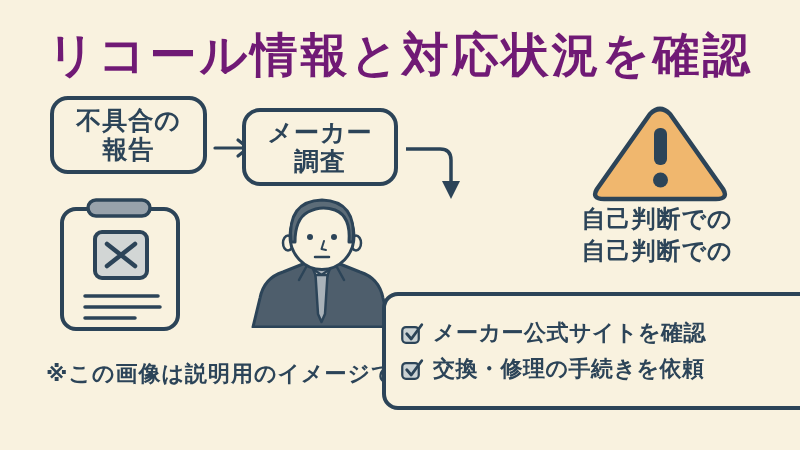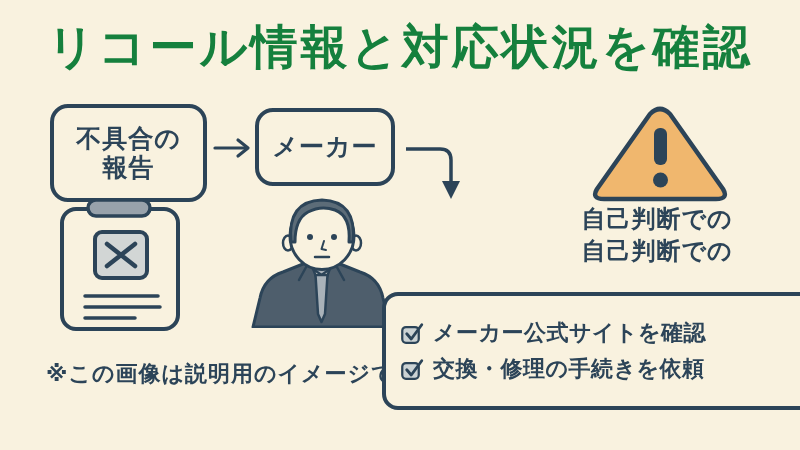--- a/index.html
+++ b/index.html
@@ -4,34 +4,34 @@
 <style>
   html,body{margin:0;padding:0;}
   .stage{
     position:relative;width:800px;height:450px;overflow:hidden;
     background:#f9f2df;
     font-family:"Liberation Sans","DejaVu Sans",sans-serif;
     color:#2c4458;
   }
   .abs{position:absolute;}
   .title{
-    top:16px;left:0;width:800px;text-align:center;
+    top:24px;left:0;width:800px;text-align:center;
     font-size:47px;font-weight:bold;letter-spacing:3px;
-    color:#15803d;white-space:nowrap;
+    color:#701a75;white-space:nowrap;
   }
   .flow-box{
     box-sizing:border-box;
     border:4px solid #2c4458;border-radius:18px;
     background:#f9f2df;
     display:flex;flex-direction:column;align-items:center;justify-content:center;
     font-size:25px;font-weight:bold;line-height:1.18;letter-spacing:1px;
     text-align:center;
   }
-  .box1{left:50px;top:104px;width:157px;height:98px;}
-  .box2{left:255px;top:108px;width:140px;height:78px;}
+  .box1{left:50px;top:96px;width:157px;height:78px;}
+  .box2{left:242px;top:108px;width:156px;height:78px;}
   .caution-text{
     left:552px;top:205px;width:210px;text-align:center;
     font-size:24px;font-weight:bold;line-height:1.32;letter-spacing:1px;font-family:Liberation Mono, monospace;
   }
   .checklist{
     box-sizing:border-box;
     left:382px;top:292px;width:440px;height:118px;
     border:4px solid #2c4458;border-radius:16px;
     background:#f9f2df;z-index:2;
     display:flex;flex-direction:column;justify-content:center;
@@ -59,20 +59,21 @@
     <span>報告</span>
   </div>
 
   <svg class="abs" style="left:212px;top:137px;" width="40" height="22" viewBox="0 0 40 22">
     <line x1="3" y1="11" x2="34" y2="11" stroke="#2c4458" stroke-width="3.2" stroke-linecap="round"></line>
     <path d="M26,3 L36,11 L26,19" fill="none" stroke="#2c4458" stroke-width="3.2" stroke-linecap="round" stroke-linejoin="round"></path>
   </svg>
 
   <div class="abs flow-box box2">
     <span>メーカー</span>
+    <span>調査</span>
   </div>
 
   <svg class="abs" style="left:406px;top:142px;" width="56" height="62" viewBox="0 0 56 62">
     <path d="M0,7 H34 Q45,7 45,18 V40" fill="none" stroke="#2c4458" stroke-width="3.5"></path>
     <polygon points="36,39 54,39 45,57" fill="#2c4458"></polygon>
   </svg>
 
   <svg class="abs" style="left:58px;top:195px;" width="124" height="140" viewBox="0 0 124 140">
     <rect x="4" y="14" width="116" height="120" rx="14" fill="#f9f2df" stroke="#2c4458" stroke-width="4"></rect>
     <rect x="30" y="5" width="62" height="16" rx="8" fill="#98a2ab" stroke="#2c4458" stroke-width="3.5"></rect>

